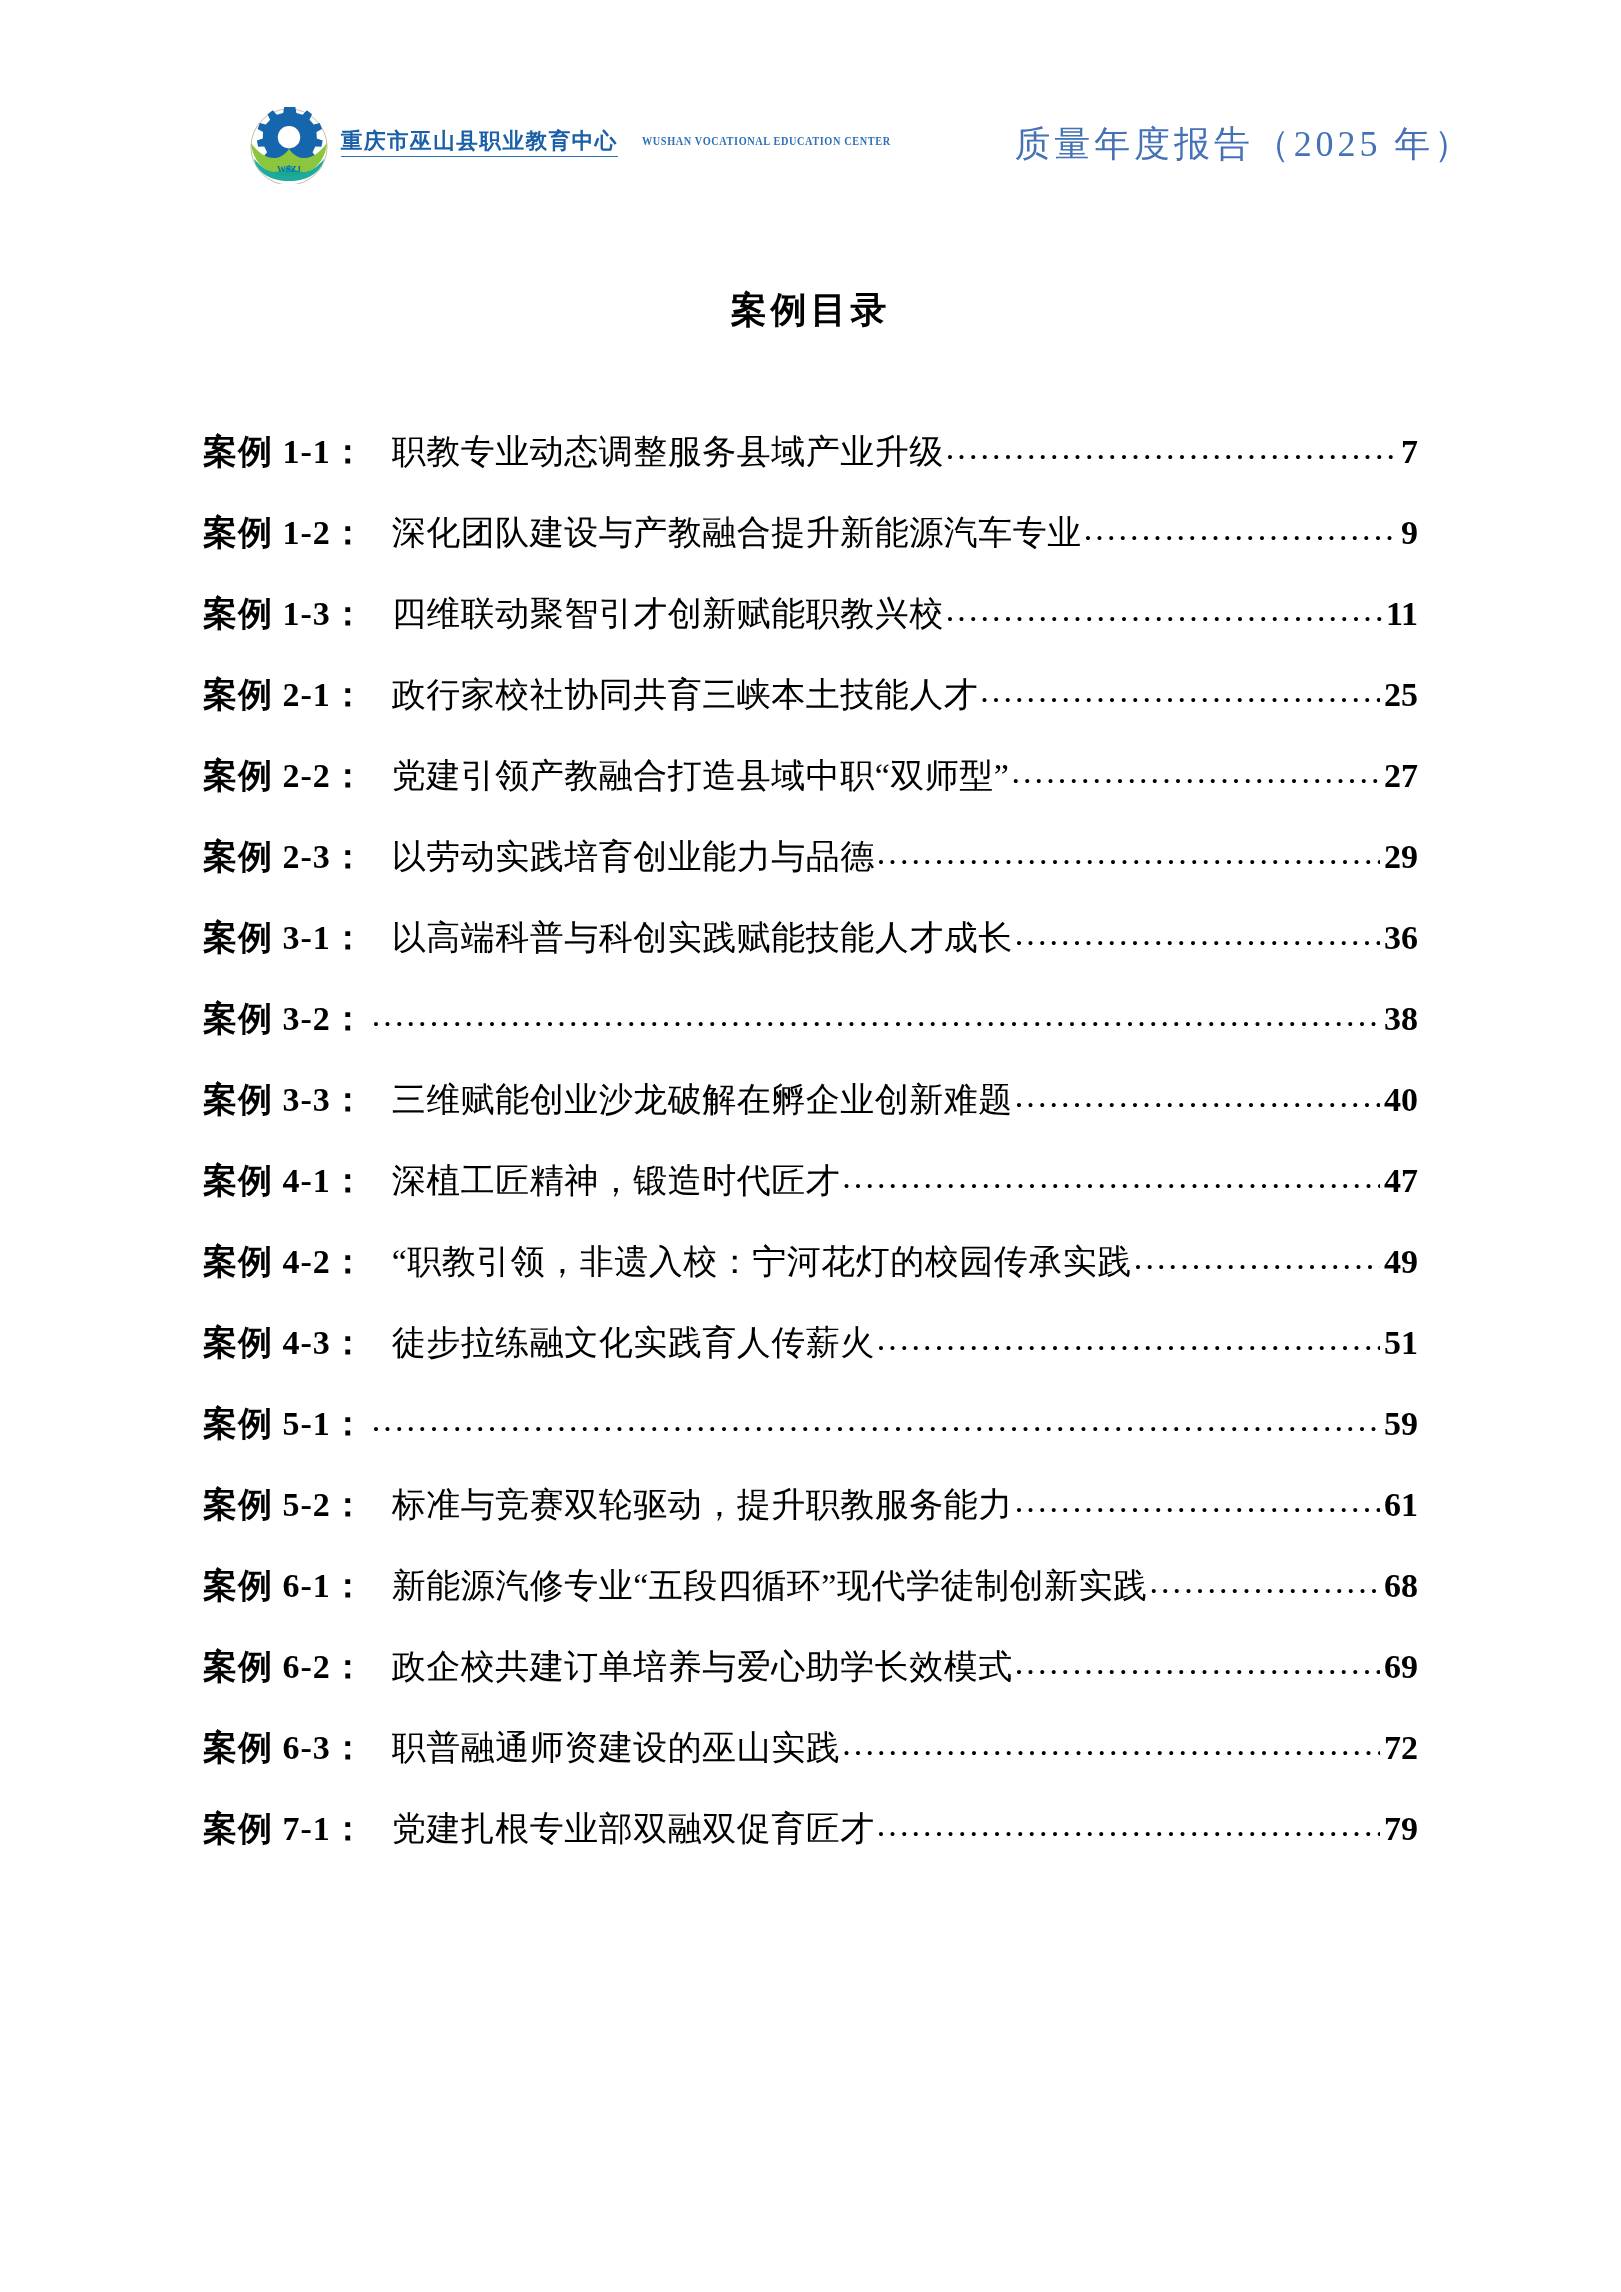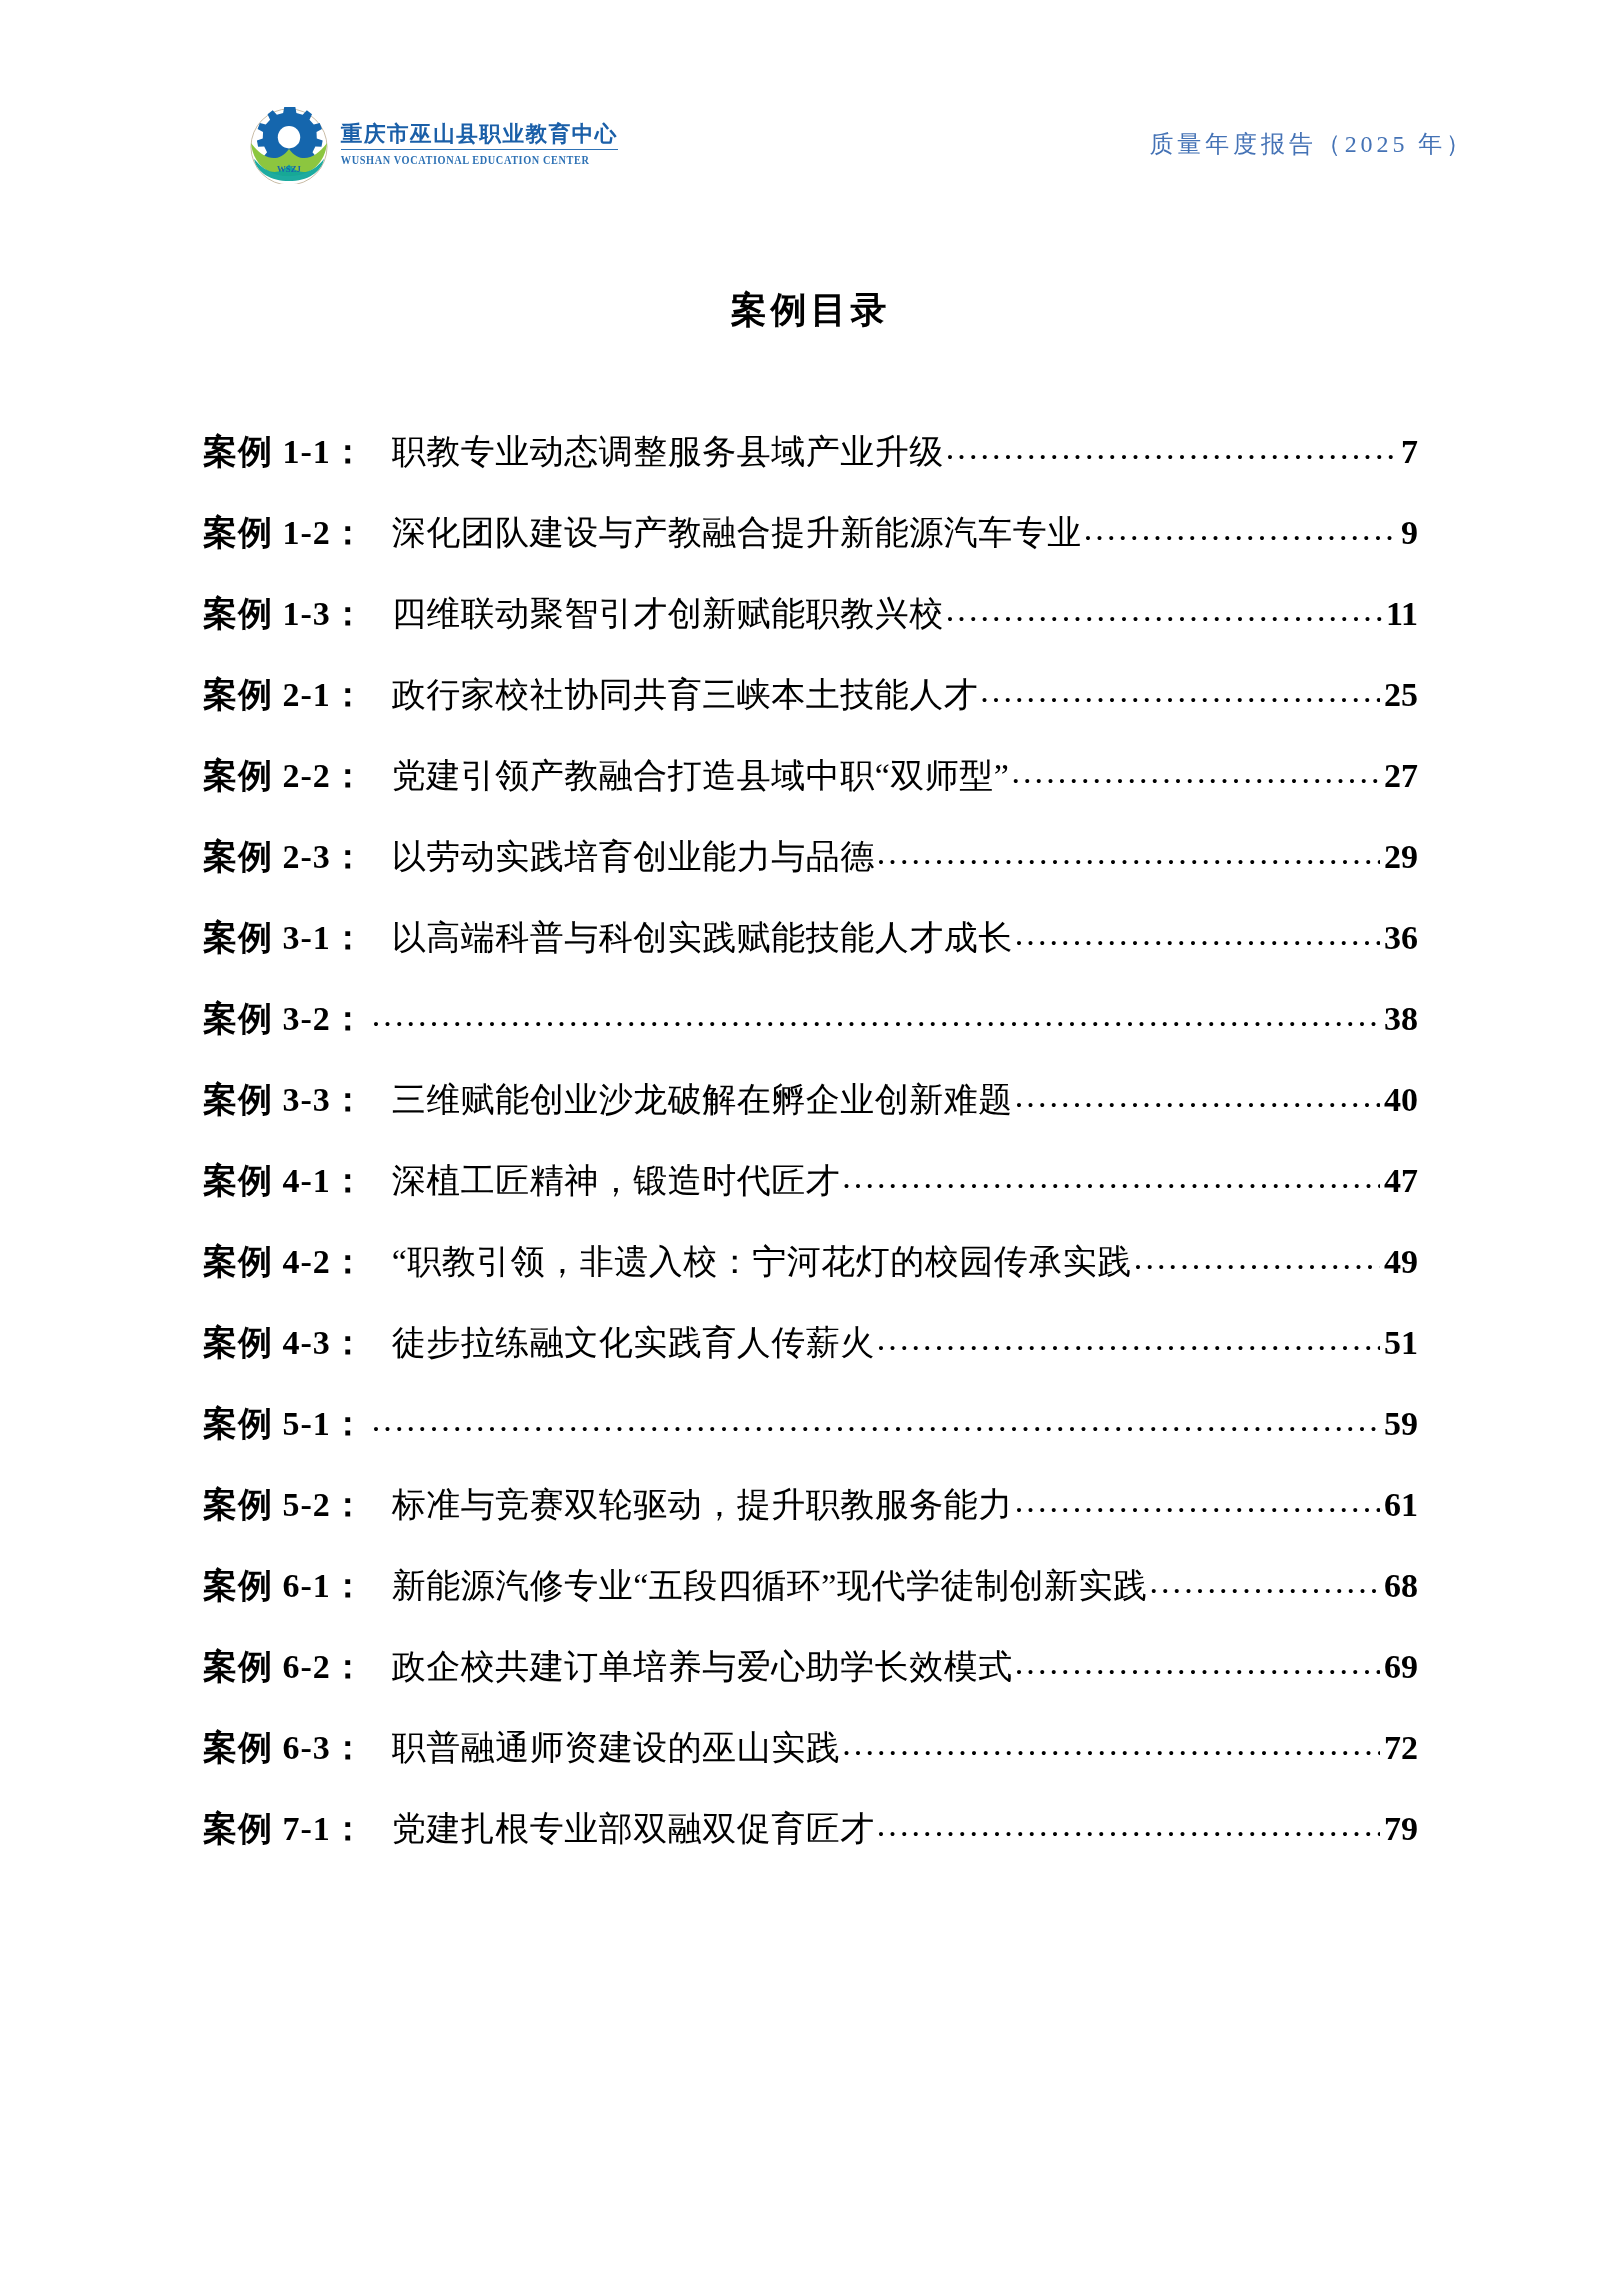--- a/index.html
+++ b/index.html
@@ -49,23 +49,23 @@
   .logo-mark {
     width: 84px;
     height: 80px;
     position: relative;
     flex: 0 0 auto;
   }
   .logo-mark svg { display: block; }
 
   .logo-text {
     display: flex;
-    flex-direction: column;
     justify-content: flex-end;
     line-height: 1;
+    gap: 24px;
   }
   .logo-cn {
     font-family: "Liberation Serif", "DejaVu Serif", serif;
     font-weight: bold;
     font-size: 21.6px;
     letter-spacing: 1.5px;
     color: #1a5fa8;
     white-space: nowrap;
     padding-bottom: 2.9px;
     border-bottom: 1.5px solid #2e72b5;
@@ -78,21 +78,21 @@
     letter-spacing: 0.6px;
     color: #2e72b5;
     white-space: nowrap;
     transform: scaleY(1.25);
     transform-origin: left top;
   }
 
   .header-title {
     margin-left: auto;
     font-family: "Liberation Serif", "DejaVu Serif", serif;
-    font-size: 24px;
+    font-size: 36px;
     letter-spacing: 3.9px;
     color: #4472b5;
     white-space: nowrap;
   }
 
   
   .doc-title {
     position: absolute;
     top: 286px;
     left: 0;

